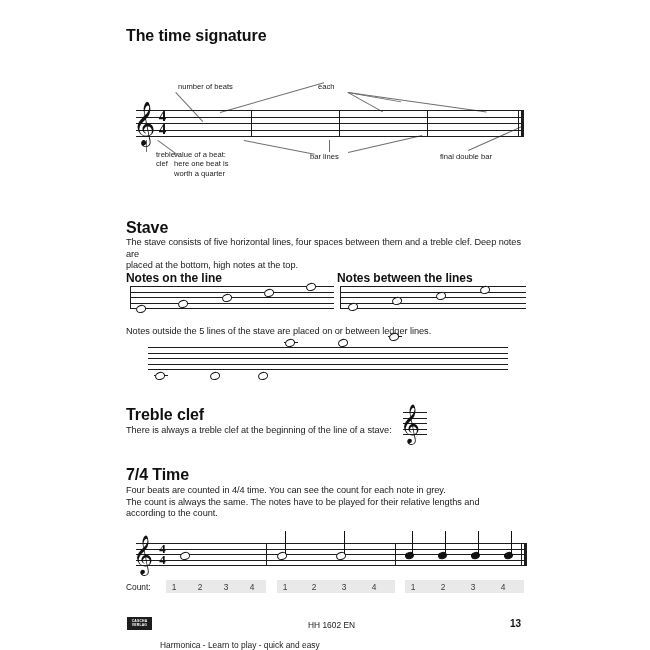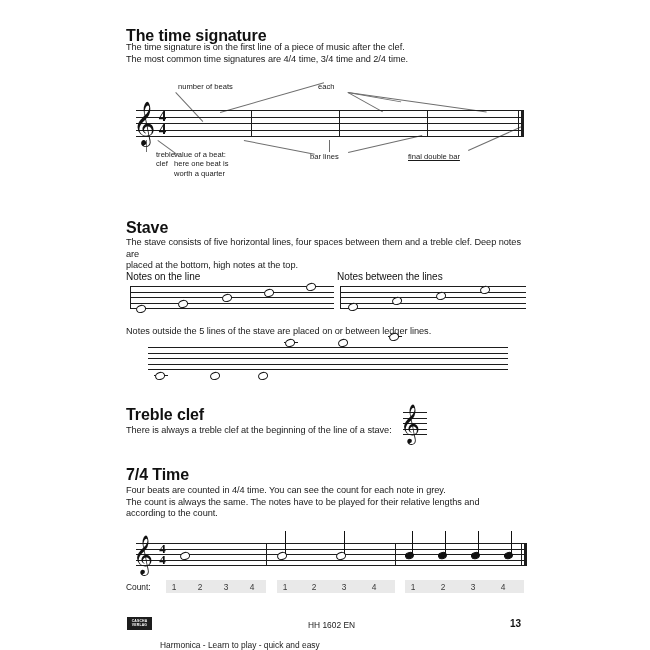--- a/index.html
+++ b/index.html
@@ -19,21 +19,21 @@
     letter-spacing:-0.1px;
   }
   .para{
     position:absolute;
     font-size:9.2px;line-height:11.6px;color:#1a1a1a;
     letter-spacing:-0.05px;
     white-space:pre-line;
   }
   .sublabel{
     position:absolute;
-    font-size:10px;font-weight:normal;color:#111;
+    font-size:12px;font-weight:bold;color:#111;
     letter-spacing:-0.05px;
   }
   .annot{
     position:absolute;
     font-size:7.6px;line-height:9.4px;color:#1a1a1a;
     white-space:pre-line;
   }
 
   
   .staff{position:absolute;}
@@ -70,32 +70,30 @@
   .foot-txt{position:absolute;font-size:8.4px;color:#1a1a1a;}
   .foot-pg{position:absolute;font-size:10px;font-weight:bold;color:#111;}
 </style>
 </head>
 <body>
 
 <div class="page">
 
   <div class="h-sec" style="left:126px;top:27px;">The time signature</div>
 
-  <div class="para" style="left:126px;top:42px;width:400px;">The time signature is on the first line of a piece of music after the clef.
-The most common time signatures are 4/4 time, 3/4 time and 2/4 time.</div>
 
   <div class="annot" style="left:178px;top:82px;">number of beats</div>
   <div class="annot" style="left:318px;top:82px;">each</div>
   <div class="annot" style="left:126px;top:150px;margin-left:30px;">treble
 clef</div>
   <div class="annot" style="left:174px;top:150px;">value of a beat:
 here one beat is
 worth a quarter</div>
   <div class="annot" style="left:310px;top:152px;">bar lines</div>
-  <div class="annot" style="left:408px;top:152px;text-decoration:underline;">final double bar</div>
+  <div class="annot" style="left:440px;top:152px;">final double bar</div>
 
   <div class="leader" style="left:176px;top:92px;width:40px;transform:rotate(47deg);"></div>
   <div class="leader" style="left:220px;top:112px;width:108px;transform:rotate(-16deg);"></div>
   <div class="leader" style="left:348px;top:92px;width:40px;transform:rotate(29deg);"></div>
   <div class="leader" style="left:348px;top:92px;width:54px;transform:rotate(10deg);"></div>
   <div class="leader" style="left:348px;top:92px;width:140px;transform:rotate(8deg);"></div>
   <div class="leader" style="left:147px;top:140px;width:12px;transform:rotate(90deg);"></div>
   <div class="leader" style="left:158px;top:140px;width:28px;transform:rotate(36deg);"></div>
   <div class="leader" style="left:244px;top:140px;width:72px;transform:rotate(11deg);"></div>
   <div class="leader" style="left:330px;top:140px;width:12px;transform:rotate(90deg);"></div>

